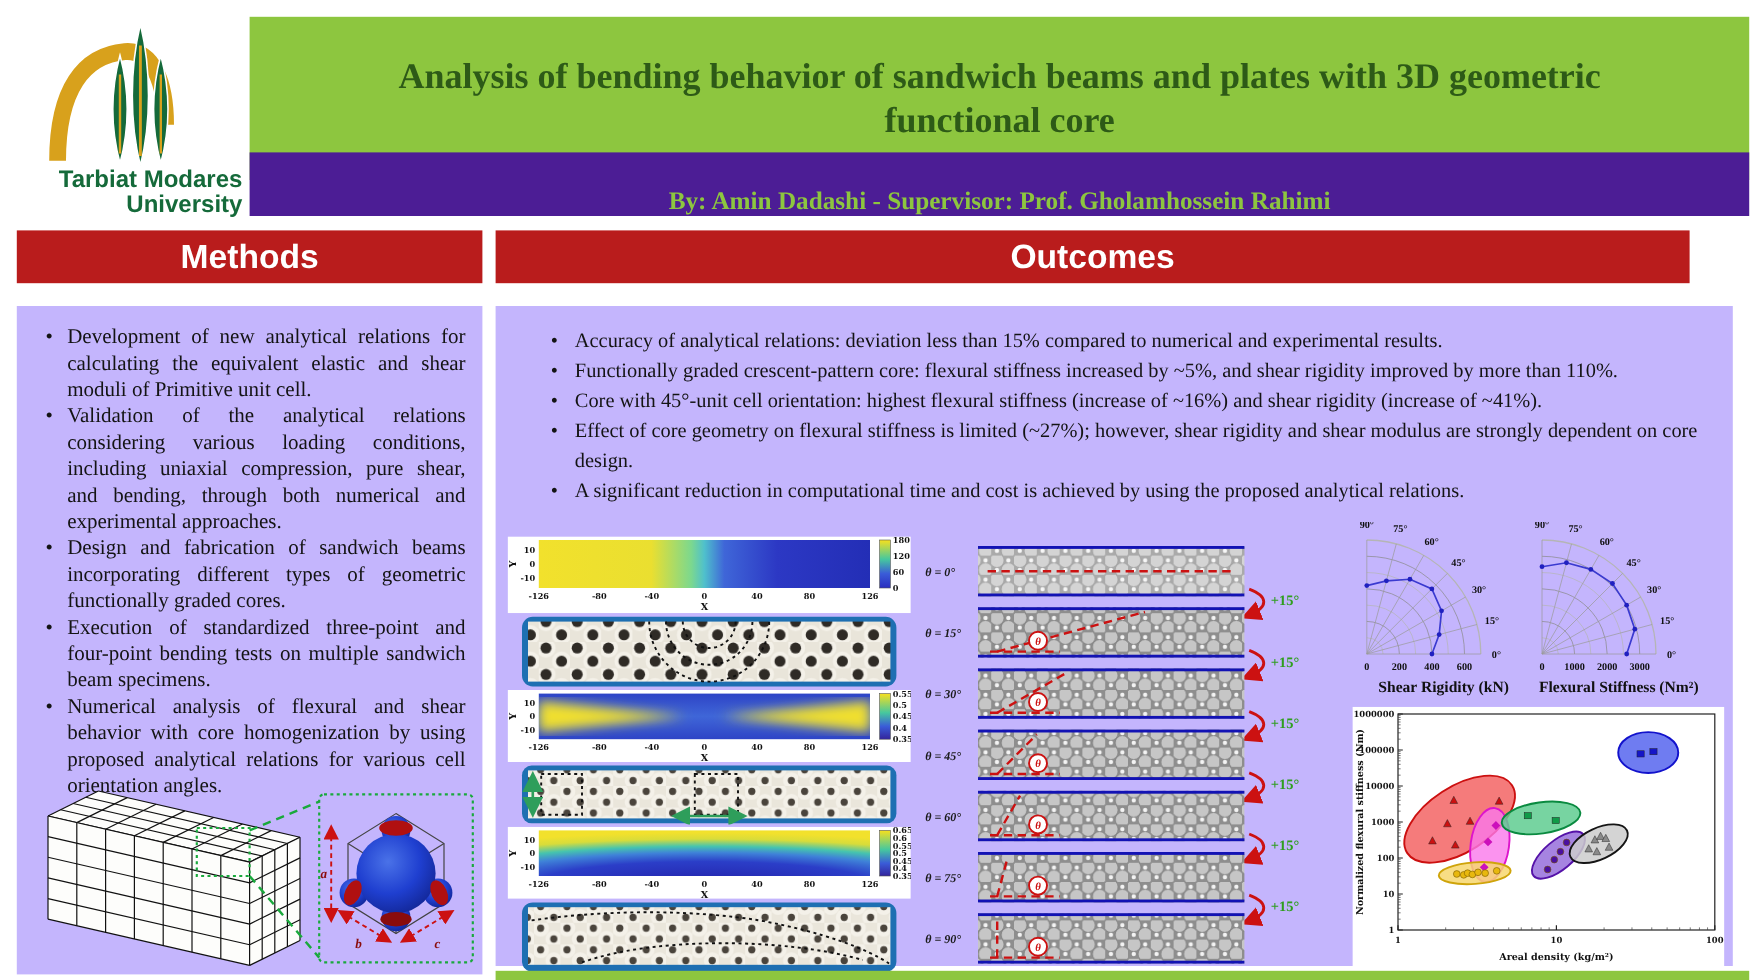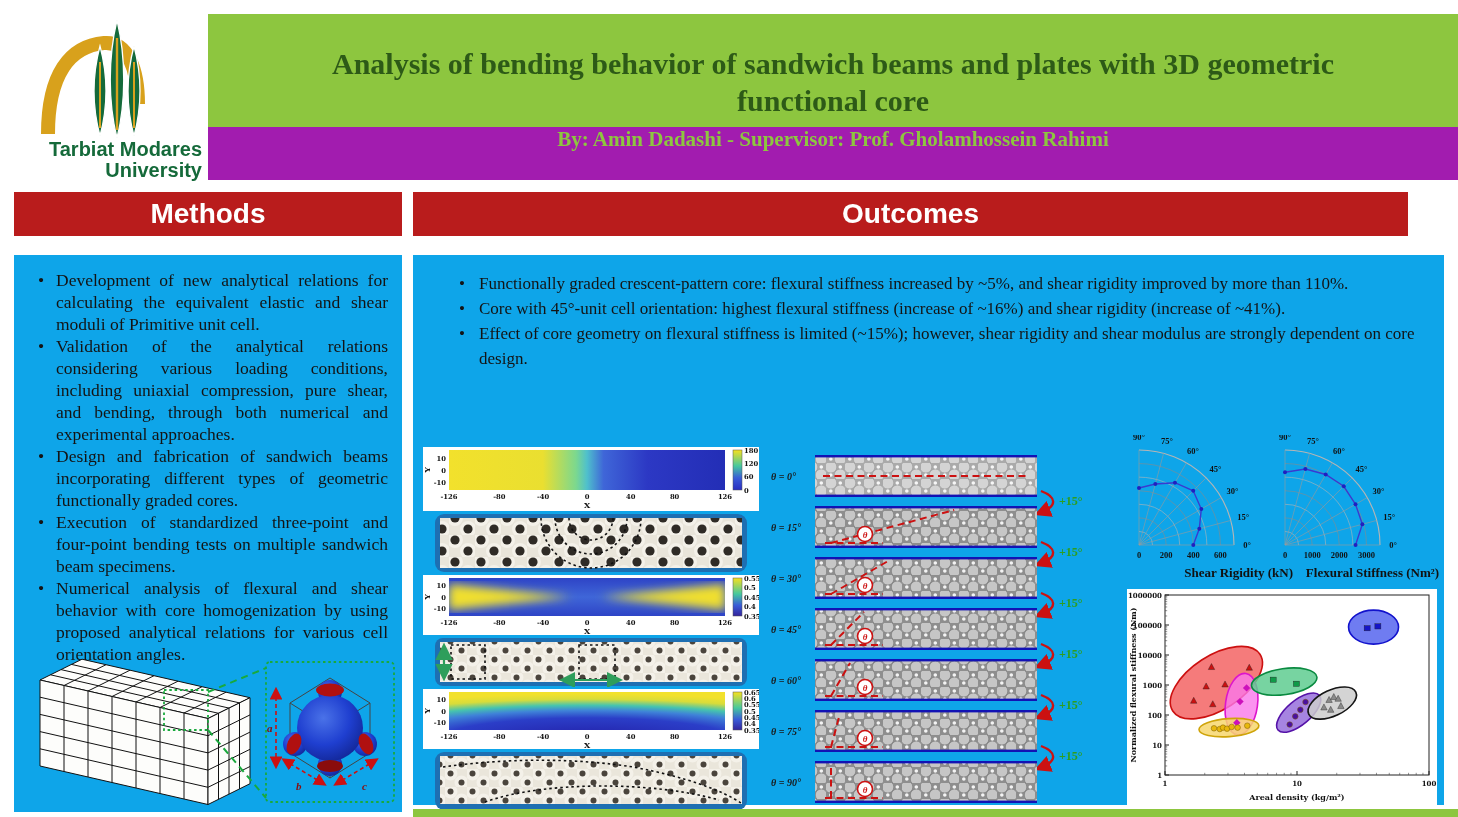--- a/index.html
+++ b/index.html
@@ -1,37 +1,37 @@
 <!DOCTYPE html>
 <html><head>
 <meta charset="utf-8">
 <style>
   html,body{margin:0;padding:0;background:#fff;}
   .poster{position:relative;width:1458px;height:817px;background:#fff;overflow:hidden;
           font-family:"Liberation Serif",serif;}
   .title-bar{position:absolute;left:208px;top:14px;right:0;height:136px;background:#8dc63f;
              display:flex;align-items:center;justify-content:flex-start;}
   .title-bar h1{margin:0;padding:0 95px;font:700 30px/1.25 "Liberation Serif",serif;color:#2d5a17;text-align:center;}
-  .byline-bar{position:absolute;left:208px;top:127px;right:0;height:53px;background:#a21caf;
-              display:flex;align-items:flex-start;justify-content:center;}
+  .byline-bar{position:absolute;left:208px;top:127px;right:0;height:53px;background:#4c1d95;
+              display:flex;align-items:flex-end;justify-content:center;}
   .byline-bar div{font:700 21px "Liberation Serif",serif;color:#8dc63f;}
   .sec-head{position:absolute;top:192px;height:44px;background:#b91c1c;display:flex;align-items:center;justify-content:center;}
   .sec-head div{font:700 28px "Liberation Sans",sans-serif;color:#fff;}
-  .panel{position:absolute;top:255px;background:#0ea5e9;}
+  .panel{position:absolute;top:255px;background:#c4b5fd;}
   #methods-panel{left:14px;width:388px;height:557px;}
   #outcomes-panel{left:413px;width:1031px;height:550px;}
   ul.bullets{margin:0;padding:14px 14px 0 18px;list-style:none;}
   ul.bullets li{position:relative;padding-left:24px;color:#141414;}
   ul.bullets li::before{content:"•";position:absolute;left:6px;}
   #methods-panel li{font:17.5px/22px "Liberation Serif",serif;text-align:justify;}
   #outcomes-panel ul.bullets{padding:16px 24px 0 38px;}
   #outcomes-panel li{font:17px/25px "Liberation Serif",serif;padding-left:28px;}
   #outcomes-panel li::before{left:8px;}
   .abs{position:absolute;}
-  .polar-cap{position:absolute;width:180px;text-align:right;font:700 13px "Liberation Serif",serif;color:#111;}
+  .polar-cap{position:absolute;width:180px;text-align:center;font:700 13px "Liberation Serif",serif;color:#111;}
   .bottom-strip{position:absolute;left:413px;right:0;top:809px;height:8px;background:#8dc63f;}
   .logo-box{position:absolute;left:14px;top:6px;width:192px;height:176px;}
   .pl{font:700 8.5px "Liberation Serif",serif;fill:#111}
   .st{font:700 7px "DejaVu Serif",serif;fill:#111}
   .sxl{font:700 8px "DejaVu Serif",serif;fill:#111}
   .ct{font:700 6.8px "DejaVu Serif",serif;fill:#111}
   .cax{font:700 8px "DejaVu Serif",serif;fill:#111}
   .tlab{font:italic 700 10px "Liberation Serif",serif;fill:#1a1a1a}
   .thsym{font:italic 700 9px "Liberation Serif",serif;fill:#cc1111}
   .plus15{font:700 12px "Liberation Serif",serif;fill:#2f9e1e}
@@ -223,23 +223,25 @@
         <line x1="270" y1="108" x2="310" y2="132" stroke="#cc1111" stroke-width="1.6" stroke-dasharray="4 3" marker-start="url(#arrD)" marker-end="url(#arrD)"></line>
         <line x1="322" y1="132" x2="362" y2="108" stroke="#cc1111" stroke-width="1.6" stroke-dasharray="4 3" marker-start="url(#arrD)" marker-end="url(#arrD)"></line>
         <text x="253" y="80" class="dim">a</text>
         <text x="282" y="138" class="dim">b</text>
         <text x="348" y="138" class="dim">c</text>
       </svg>
   </div>
 
   <div class="panel" id="outcomes-panel">
     <ul class="bullets">
+      <li>Accuracy of analytical relations: deviation less than 15% compared to numerical and experimental results.</li>
       <li>Functionally graded crescent-pattern core: flexural stiffness increased by ~5%, and shear rigidity improved by more than 110%.</li>
       <li>Core with 45°-unit cell orientation: highest flexural stiffness (increase of ~16%) and shear rigidity (increase of ~41%).</li>
-      <li>Effect of core geometry on flexural stiffness is limited (~15%); however, shear rigidity and shear modulus are strongly dependent on core design.</li>
+      <li>Effect of core geometry on flexural stiffness is limited (~27%); however, shear rigidity and shear modulus are strongly dependent on core design.</li>
+      <li>A significant reduction in computational time and cost is achieved by using the proposed analytical relations.</li>
     </ul>
 
     <div class="abs" style="left:10px;top:192px;width:336px;height:368px;">
       <svg id="cA" class="abs" style="left:0;top:0;" width="336" height="64">
         <rect x="0" y="0" width="336" height="64" fill="#fff"></rect>
         <rect x="26" y="3" width="276" height="40" fill="url(#gA)"></rect>
         <rect x="310" y="3" width="9" height="40" fill="url(#cbYB)" stroke="#555" stroke-width="0.5"></rect>
       <text x="26" y="52" class="ct" text-anchor="middle">-126</text>
           <text x="76.38095238095238" y="52" class="ct" text-anchor="middle">-80</text>
           <text x="120.19047619047619" y="52" class="ct" text-anchor="middle">-40</text>

